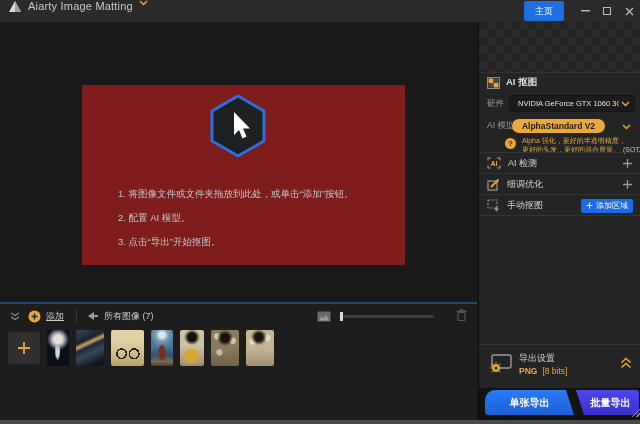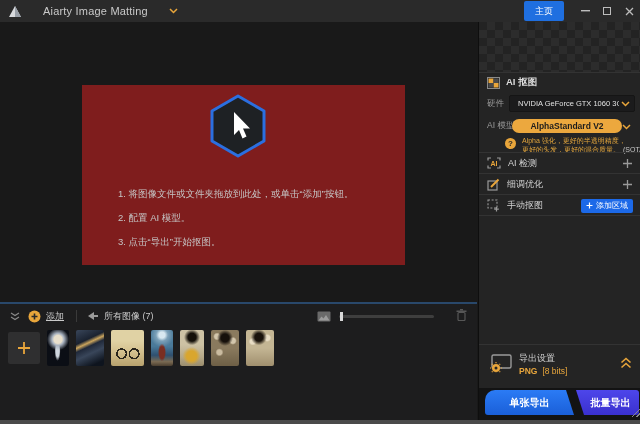--- a/index.html
+++ b/index.html
@@ -1,21 +1,21 @@
 <!DOCTYPE html>
 <html><head>
 <meta charset="utf-8">
 <style>
   * { margin:0; padding:0; box-sizing:border-box; }
   body { background:#000; font-family:"Liberation Sans", sans-serif; }
   .screen { position:relative; width:640px; height:424px; background:#191919; overflow:hidden; }
 
   
   .titlebar { position:absolute; left:0; top:0; width:640px; height:22px; background:#2a2a2a;
-              display:flex; align-items:center; padding-left:8px;gap:15px; }
+              display:flex; padding-left:8px; }
   .titlebar .app-title { color:#c9c9c9; font-size:11px; margin-left:6px; letter-spacing:.2px; }
   .titlebar .menu-chev { margin-left:6px; }
   .tb-right { position:absolute; right:0; top:0; height:22px; display:flex; align-items:center; }
   .home-btn { width:40px; height:20px; background:#1f6fe0; border:none; border-radius:2px;
               color:#fff; font-size:9px; font-family:"Liberation Sans",sans-serif; cursor:pointer; margin-right:10px; }
   .win-btn { width:22px; height:22px; display:flex; align-items:center; justify-content:center; color:#bdbdbd; }
   .maxbox { width:8px; height:8px; border:1px solid #bdbdbd; display:block; }
 
   
   .main-area { position:absolute; left:0; top:22px; width:477px; height:280px; background:#191919; }
@@ -82,21 +82,21 @@
   .sb-header { position:absolute; left:0; top:50px; width:162px; height:20px; border-top:1px solid #333;
                display:flex; align-items:center; padding-left:8px; }
   .sb-header span { color:#dcdcdc; font-size:9.5px; margin-left:6px;font-weight:bold; }
   .sb-label { color:#9a9a9a; font-size:8.5px; }
   .hw-row { position:absolute; left:0; top:70px; width:162px; height:24px; display:flex; align-items:center; padding-left:8px; }
   .hw-select { position:absolute; left:30px; top:3px; width:126px; height:17px; background:#1b1b1c;
                border:1px solid #151515; border-radius:2px; display:flex; align-items:center;
                padding:0 4px 0 8px; cursor:pointer; }
   .hw-select span { color:#e0e0e0; font-size:7.5px; white-space:nowrap; overflow:hidden; flex:1; }
   .model-row { position:absolute; left:0; top:94px; width:162px; height:20px; display:flex; align-items:center; padding-left:8px; }
-  .model-pill { position:absolute; left:33px; top:3px; width:110px; height:14px; background:#eca83e; border-radius:7px;
+  .model-pill { position:absolute; left:33px; top:3px; width:93px; height:14px; background:#eca83e; border-radius:7px;
                 color:#1d1d1d; font-size:8.5px; font-weight:bold; text-align:center; line-height:14px; cursor:pointer; }
   .model-chev { position:absolute; right:10px; top:8px; }
   .hw-chev { margin-left:2px; }
   .hint-row { position:absolute; left:0; top:114px; width:162px; height:18px; }
   .help-circle { position:absolute; left:26px; top:2px; width:11px; height:11px; border-radius:50%;
                  background:#e9a63b; color:#2a2a2a; font-size:8px; font-weight:bold; text-align:center;
                  line-height:11px; cursor:pointer; }
   .hint-text { position:absolute; left:43px; top:0; }
   .hint-text div { color:#e2a53c; font-size:7px; line-height:9px; white-space:nowrap; }
   .hint-text .sota { color:#c7c7c7; margin-left:3px; }

